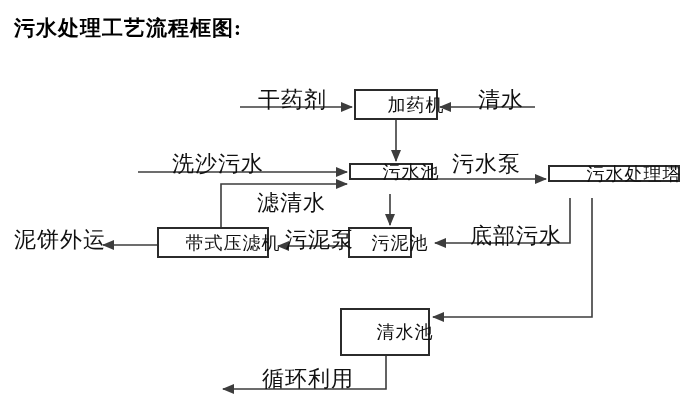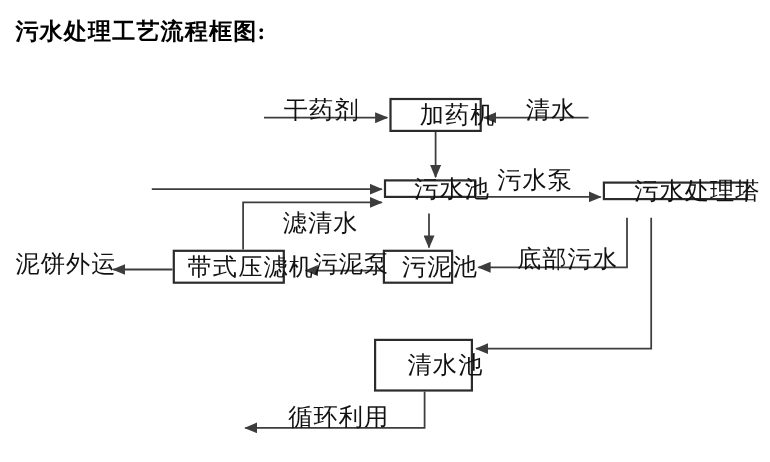--- a/index.html
+++ b/index.html
@@ -21,21 +21,21 @@
     position:absolute;left:14px;top:14px;
     font-size:21px;font-weight:bold;letter-spacing:1px;
     color:#000;white-space:nowrap;font-family:Liberation Serif, serif;
   }
   .wires{position:absolute;left:0;top:0;width:700px;height:420px;}
   .node{
     position:absolute;box-sizing:border-box;
     border:2px solid var(--box-border);
     background:var(--bg);
     display:flex;align-items:center;justify-content:center;
-    font-size:22px;letter-spacing:1px;white-space:nowrap;padding-left:40px;
+    font-size:18px;letter-spacing:1px;white-space:nowrap;padding-left:40px;
   }
   .flabel{
     position:absolute;
     font-size:22px;letter-spacing:1px;white-space:nowrap;
     color:var(--text);
   }
 </style>
 </head>
 <body>
 
@@ -62,25 +62,26 @@
       <path d="M157 245 H103" marker-end="url(#arr)"></path>
       <path d="M592 198 V317 H433" marker-end="url(#arr)"></path>
       <path d="M386 332 V389 H223" marker-end="url(#arr)"></path>
     </g>
   </svg>
 
   <div class="node" style="left:354px;top:89px;width:84px;height:31px">加药机</div>
   <div class="node" style="left:349px;top:163px;width:84px;height:17px">污水池</div>
   <div class="node" style="left:548px;top:165px;width:132px;height:17px">污水处理塔</div>
   <div class="node" style="left:348px;top:227px;width:64px;height:31px">污泥池</div>
-  <div class="node" style="left:157px;top:227px;width:102px;height:31px">带式压滤机</div>
+  <div class="node" style="left:157px;top:227px;width:112px;height:31px">带式压滤机</div>
   <div class="node" style="left:340px;top:308px;width:90px;height:48px">清水池</div>
 
   <div class="flabel" style="left:258px;top:85px">干药剂</div>
   <div class="flabel" style="left:478px;top:85px">清水</div>
+  <div class="flabel" style="left:172px;top:149px">洗沙污水</div>
   <div class="flabel" style="left:452px;top:149px">污水泵</div>
   <div class="flabel" style="left:257px;top:188px">滤清水</div>
   <div class="flabel" style="left:285px;top:225px">污泥泵</div>
   <div class="flabel" style="left:470px;top:221px">底部污水</div>
   <div class="flabel" style="left:14px;top:225px">泥饼外运</div>
   <div class="flabel" style="left:262px;top:364px">循环利用</div>
 
 </div>
 
 </body></html>

